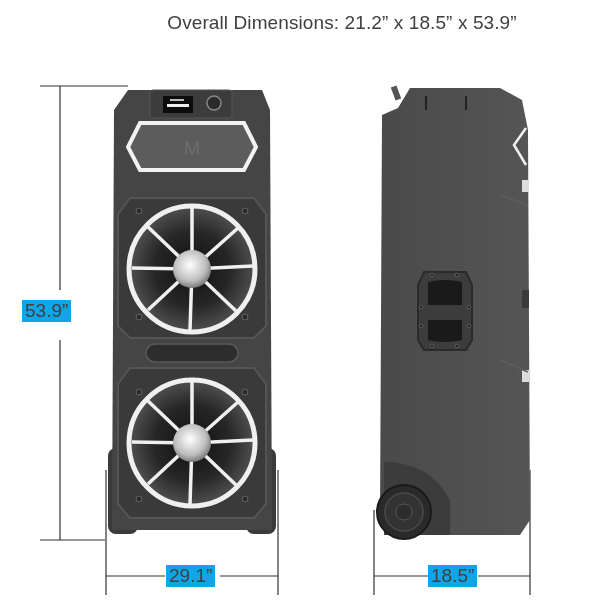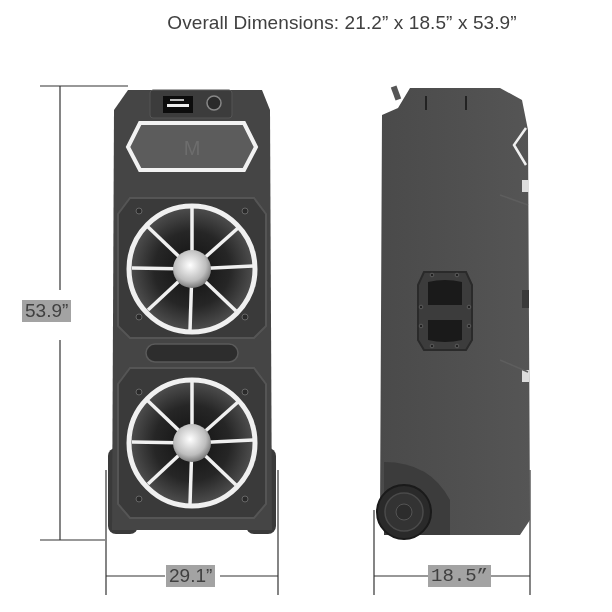--- a/index.html
+++ b/index.html
@@ -1,18 +1,18 @@
 <!DOCTYPE html>
 <html><head>
 <meta charset="utf-8">
 <style>
   html, body { margin:0; padding:0; background:#ffffff; }
   body { width:612px; height:612px; position:relative; overflow:hidden; font-family:"Liberation Sans", sans-serif; color:#3a3a3a; }
   .title { position:absolute; left:0; top:12px; width:612px; text-align:center; font-size:19px; color:#404040; letter-spacing:0.1px;margin-left:36px; }
-  .dim-label { position:absolute; font-size:19px; color:#404040; background:#a3a3a3; padding:0 3px; }
+  .dim-label { position:absolute; font-size:19px; color:#404040; background:#0ea5e9; padding:0 3px; }
   svg { position:absolute; left:0; top:0; }
 </style>
 </head>
 <body>
 
 <div class="title">Overall Dimensions:  21.2” x 18.5” x 53.9”</div>
 
 <svg width="612" height="612" viewBox="0 0 612 612">
   <defs>
     <radialGradient id="cap" cx="45%" cy="40%" r="60%">
@@ -154,13 +154,13 @@
     <g>
       <circle cx="404" cy="512" r="27" fill="#2a2a2a" stroke="#1a1a1a" stroke-width="2"></circle>
       <circle cx="404" cy="512" r="19" fill="#333" stroke="#4a4a4a" stroke-width="1.5"></circle>
       <circle cx="404" cy="512" r="8" fill="#2c2c2c" stroke="#555" stroke-width="1"></circle>
     </g>
   </g>
 </svg>
 
 <div class="dim-label" style="left:22px; top:300px;">53.9”</div>
 <div class="dim-label" style="left:166px; top:565px;">29.1”</div>
-<div class="dim-label" style="left:428px; top:565px;font-family:Liberation Mono, monospace;">18.5”</div>
+<div class="dim-label" style="left:428px; top:565px;">18.5”</div>
 
 </body></html>

